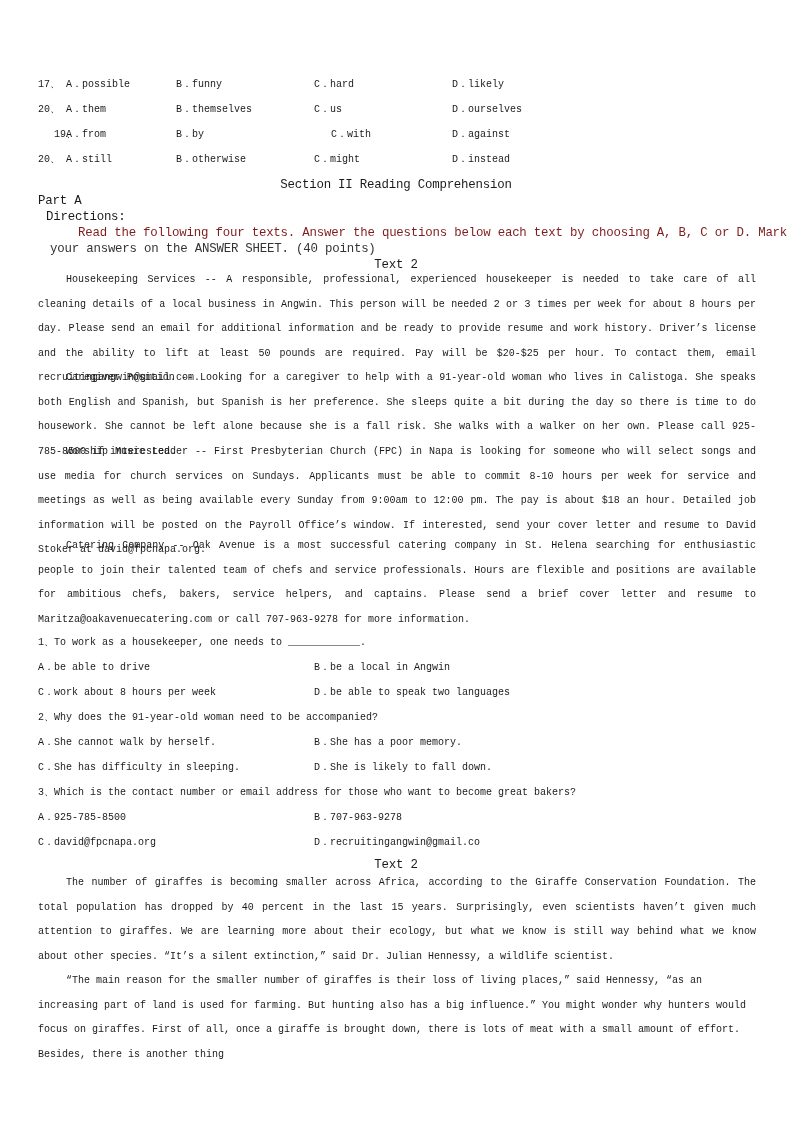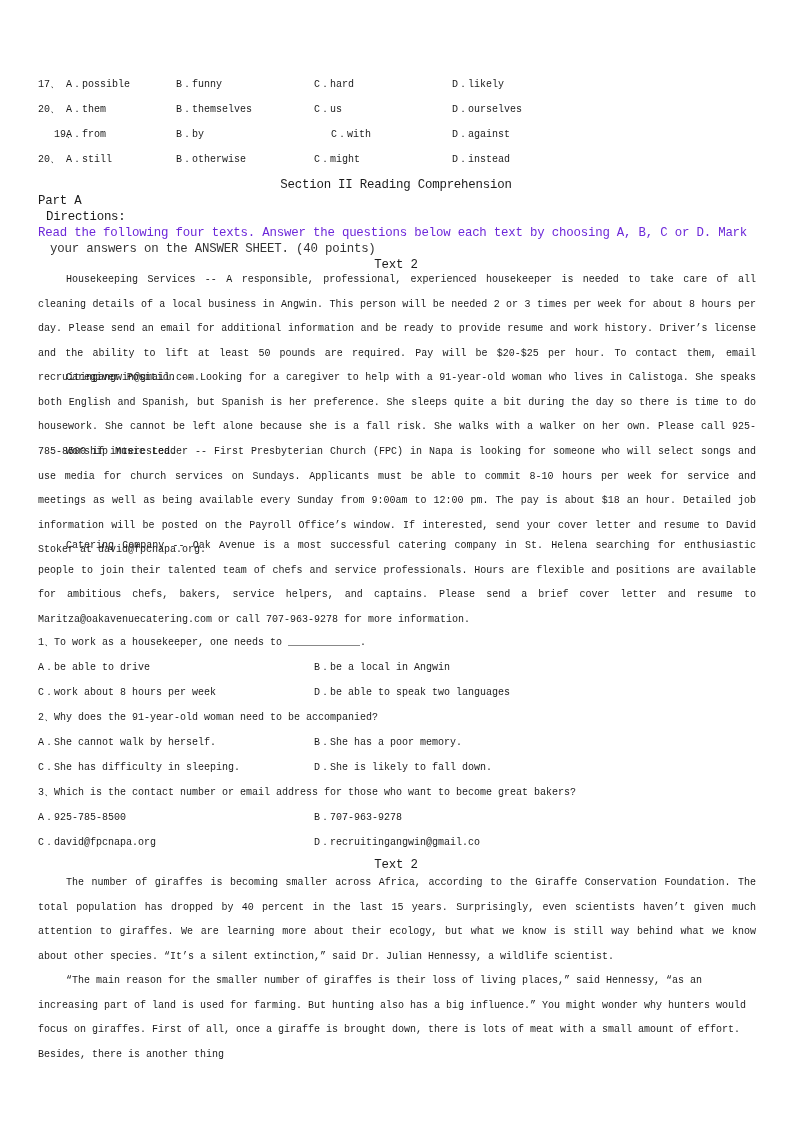--- a/index.html
+++ b/index.html
@@ -42,21 +42,21 @@
   <span style="left:0">20、</span>
   <span style="left:28px">A．still</span>
   <span style="left:138px">B．otherwise</span>
   <span style="left:276px">C．might</span>
   <span style="left:414px">D．instead</span>
 </div>
 
 <div class="heading-c mono" style="top:178px;">Section II Reading Comprehension</div>
 <div class="line mono" style="top:194px;">Part A</div>
 <div class="line mono" style="top:210px;margin-left:8px;">Directions:</div>
-<div class="line mono" style="top:226px; color:#6d28d9;">Read the following four texts. Answer the questions below each text by choosing A, B, C or D. Mark</div>
+<div class="line mono" style="top:226px; color:#7f1d1d;margin-left:40px;">Read the following four texts. Answer the questions below each text by choosing A, B, C or D. Mark</div>
 <div class="line mono" style="top:242px; color:#333;margin-left:12px;">your answers on the ANSWER SHEET. (40 points)</div>
 <div class="heading-c mono" style="top:258px;">Text 2</div>
 
 <p class="para serif" style="top:268px;">Housekeeping Services -- A responsible, professional, experienced housekeeper is needed to take care of all cleaning details of a local business in Angwin. This person will be needed 2 or 3 times per week for about 8 hours per day. Please send an email for additional information and be ready to provide resume and work history. Driver’s license and the ability to lift at least 50 pounds are required. Pay will be $20-$25 per hour. To contact them, email recruitingangwin@gmail.com.</p>
 <p class="para serif" style="top:366px;">Caregiver Position -- Looking for a caregiver to help with a 91-year-old woman who lives in Calistoga. She speaks both English and Spanish, but Spanish is her preference. She sleeps quite a bit during the day so there is time to do housework. She cannot be left alone because she is a fall risk. She walks with a walker on her own. Please call 925-785-8500 if interested.</p>
 <p class="para serif" style="top:440px;">Worship Music Leader -- First Presbyterian Church (FPC) in Napa is looking for someone who will select songs and use media for church services on Sundays. Applicants must be able to commit 8-10 hours per week for service and meetings as well as being available every Sunday from 9:00am to 12:00 pm. The pay is about $18 an hour. Detailed job information will be posted on the Payroll Office’s window. If interested, send your cover letter and resume to David Stoker at david@fpcnapa.org.</p>
 <p class="para serif" style="top:534px;">Catering Company -- Oak Avenue is a most successful catering company in St. Helena searching for enthusiastic people to join their talented team of chefs and service professionals. Hours are flexible and positions are available for ambitious chefs, bakers, service helpers, and captains. Please send a brief cover letter and resume to Maritza@oakavenuecatering.com or call 707-963-9278 for more information.</p>
 
 <div class="q-line serif" style="top:633px;">
   <span style="left:0">1、To work as a housekeeper, one needs to ____________.</span>

